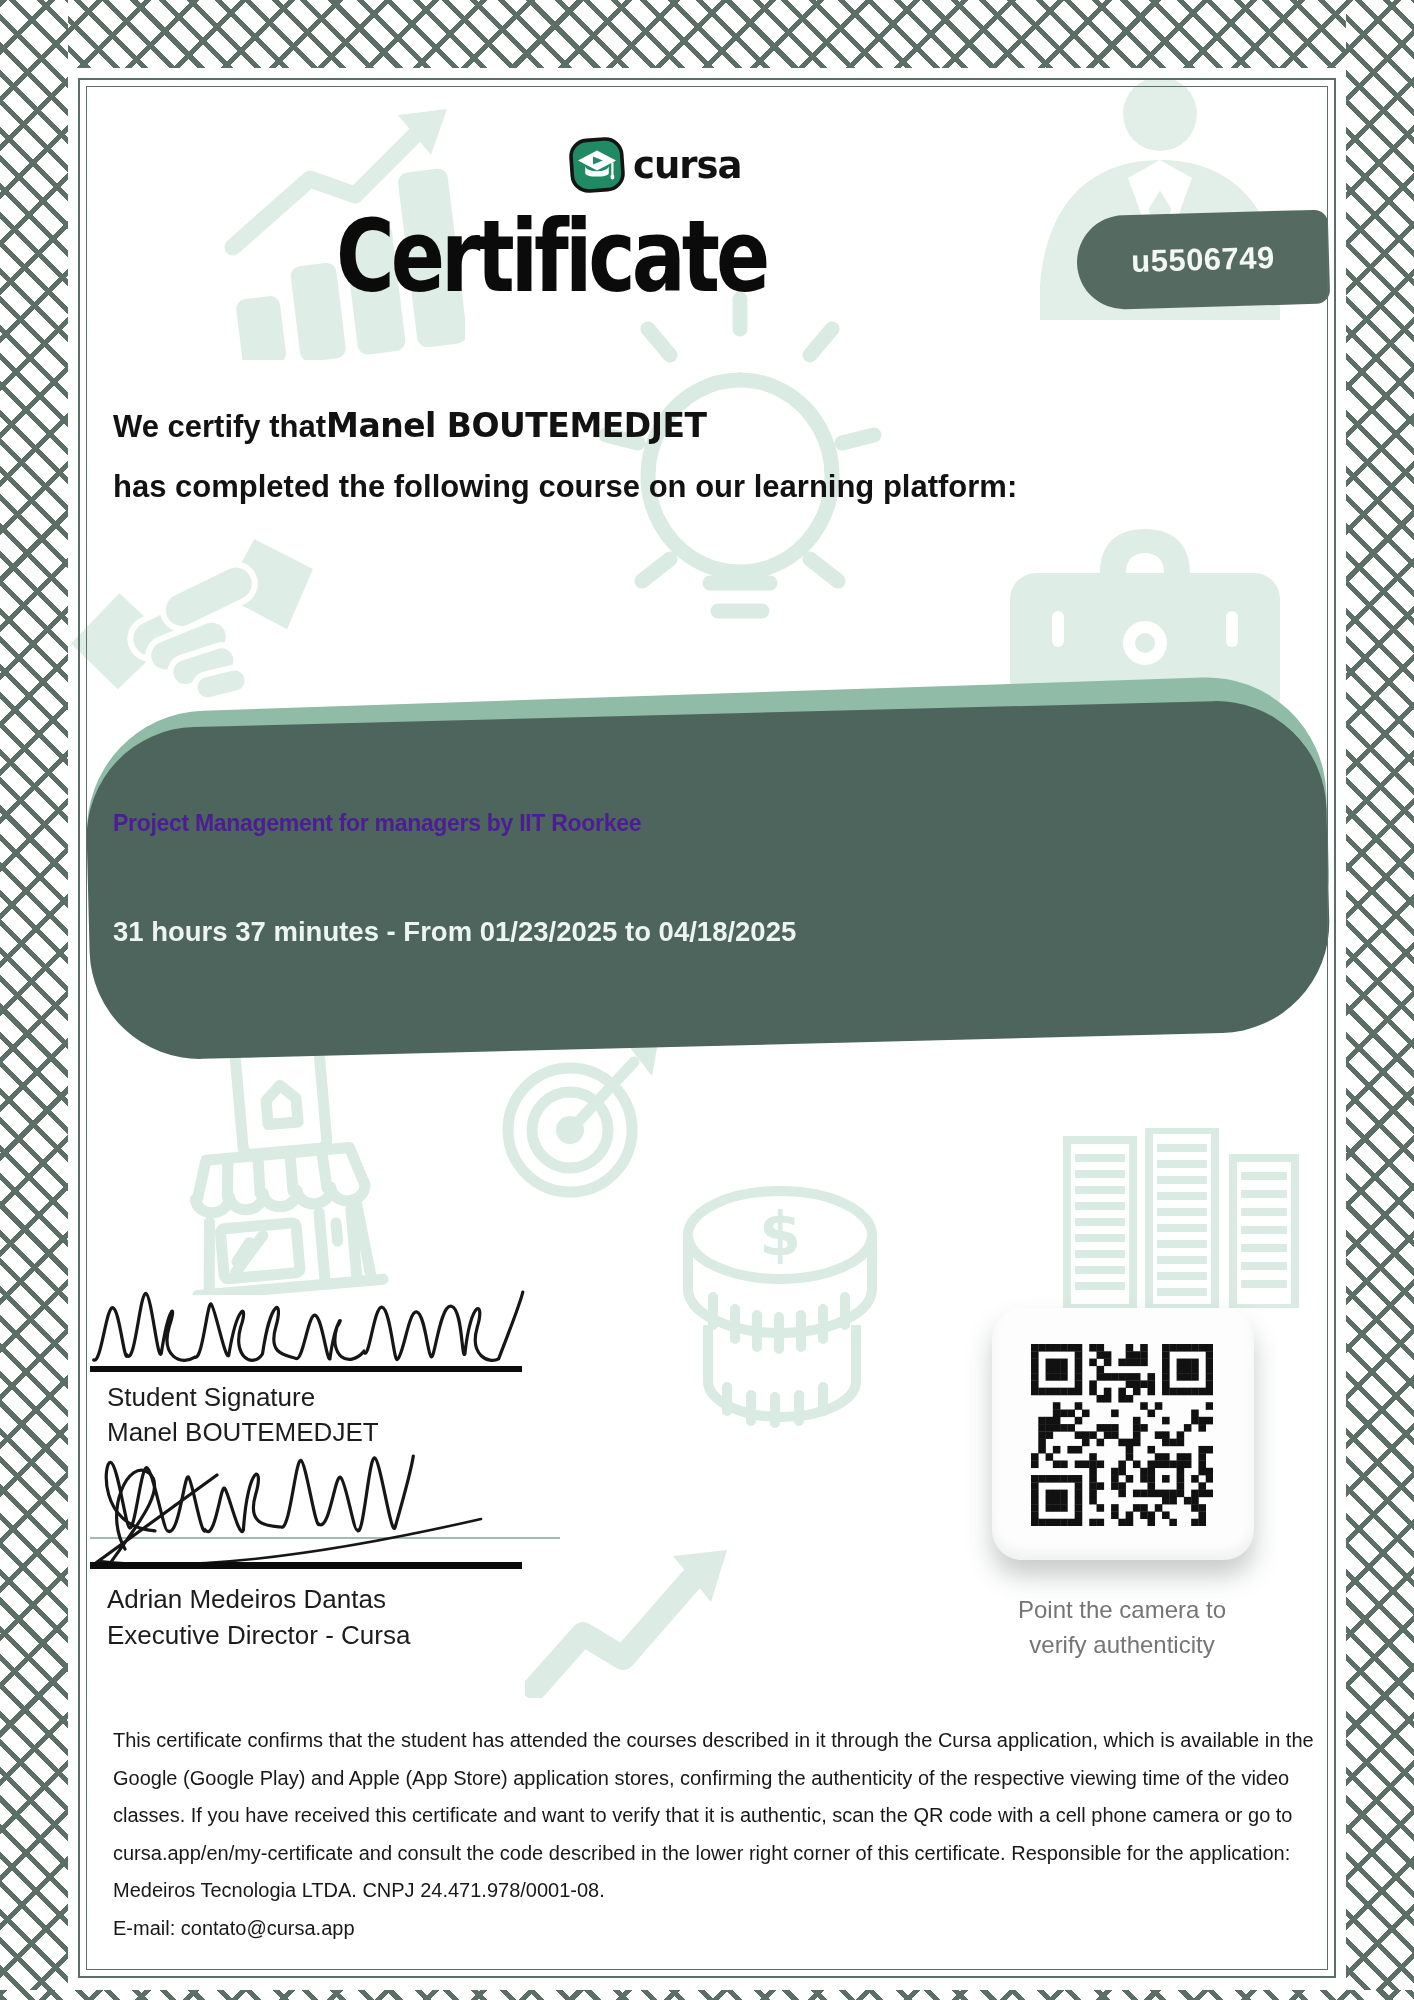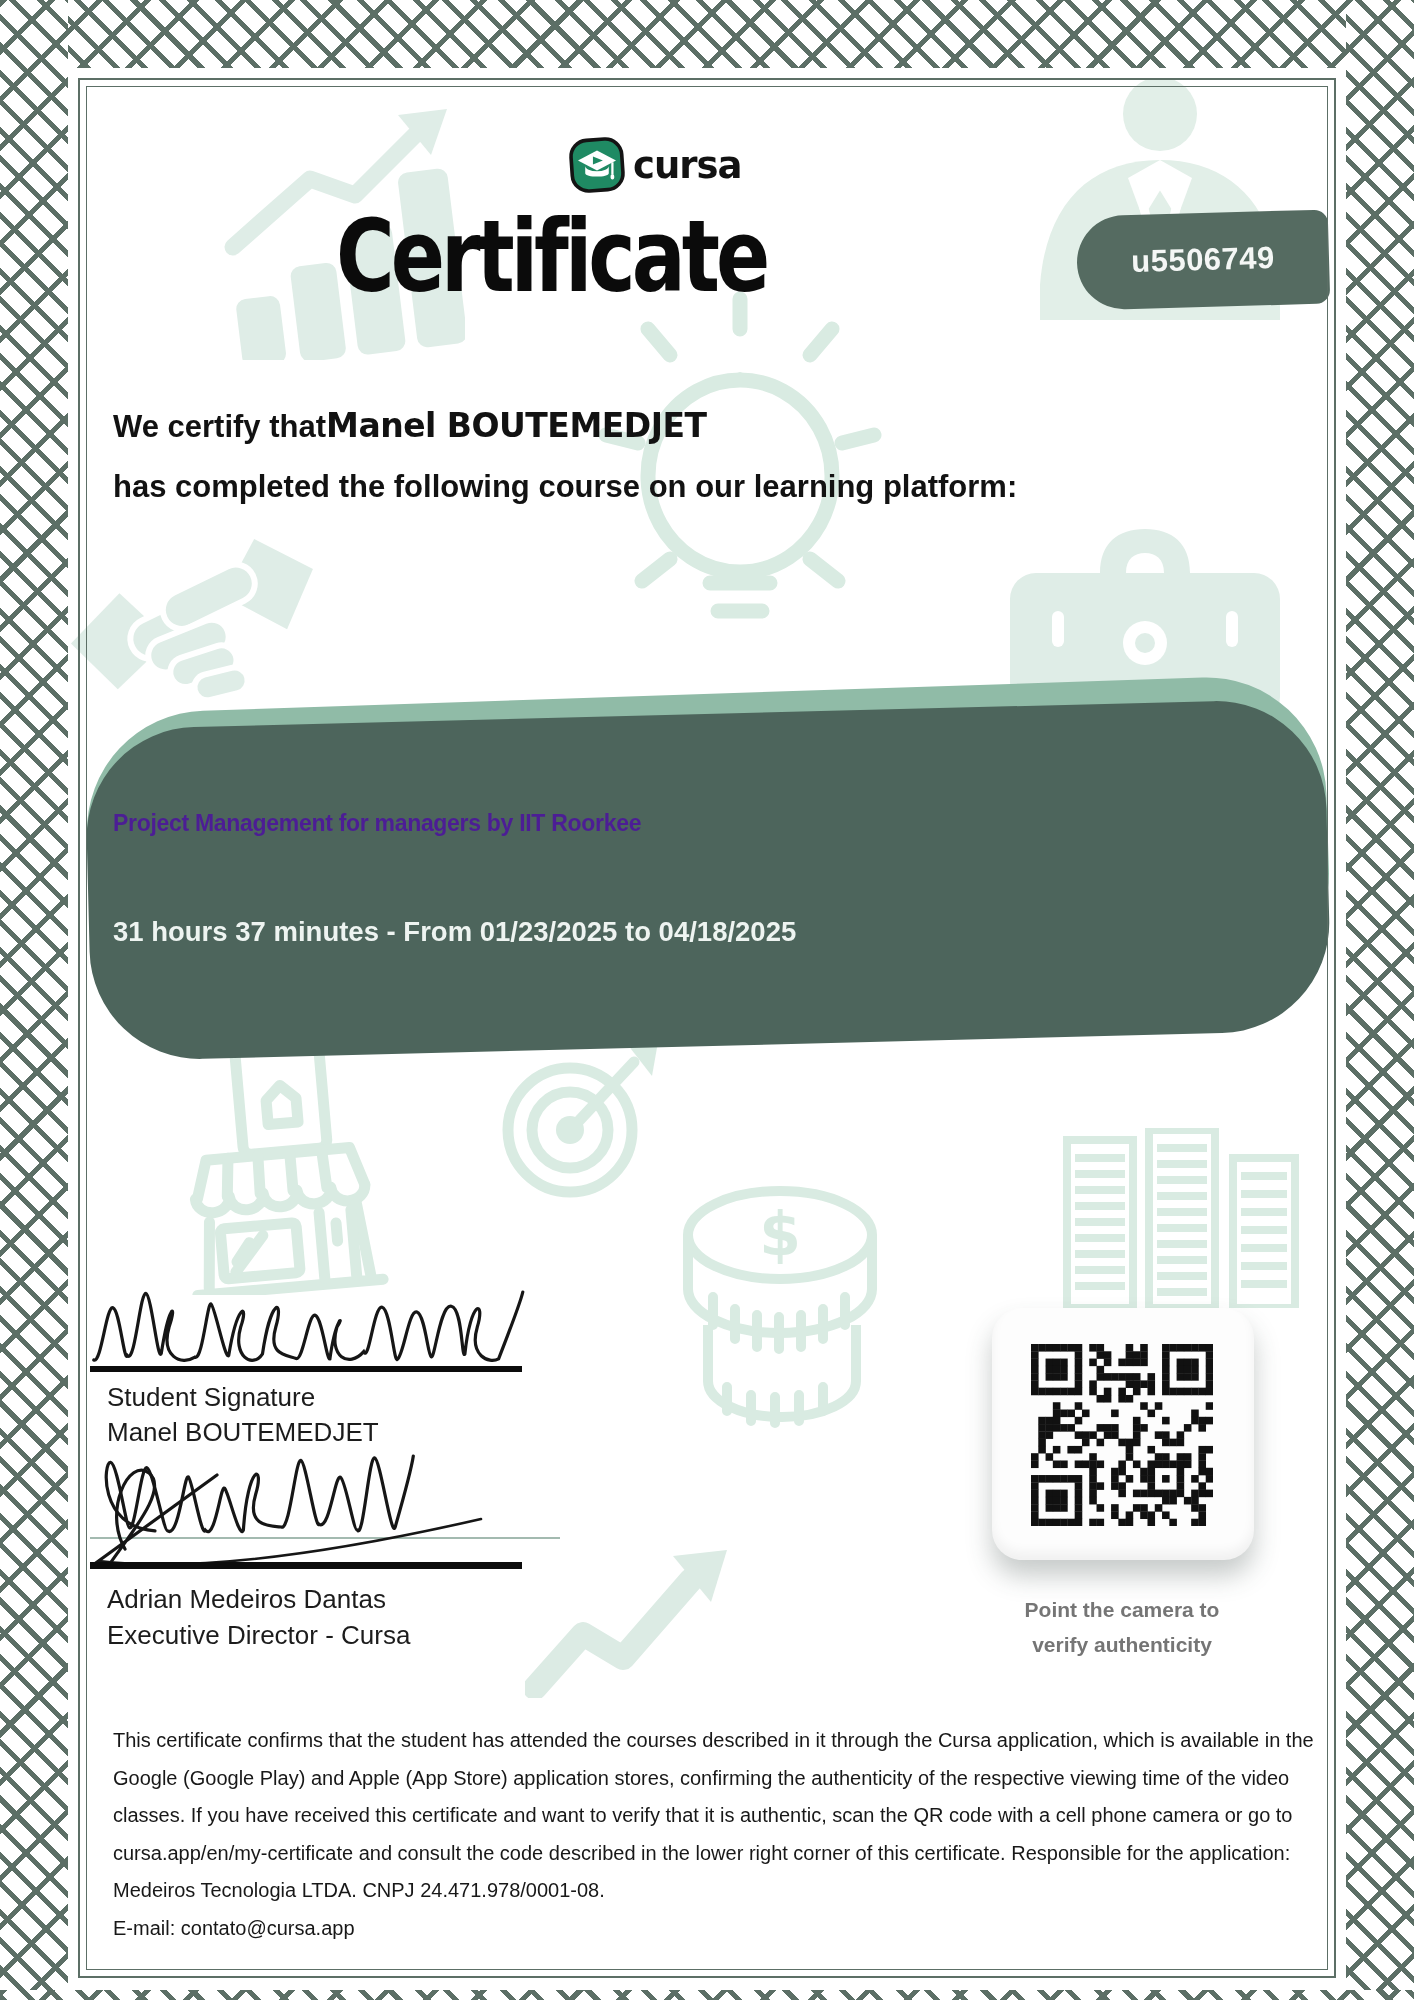--- a/index.html
+++ b/index.html
@@ -49,21 +49,21 @@
   
   .sig-svg{position:absolute;z-index:2;}
   .sig-line{position:absolute;height:6px;background:#0c0c0c;z-index:2;}
   .sig-thin-line{position:absolute;height:2px;background:#a3bab0;z-index:1;}
   .sig-text{position:absolute;font-size:26px;color:#1c1c1c;z-index:2;}
 
   
   .qr-card{position:absolute;left:992px;top:1308px;width:262px;height:252px;background:#fdfdfd;border-radius:30px;
     box-shadow:0 16px 26px rgba(55,70,63,.28), inset 0 -8px 12px rgba(0,0,0,.05);z-index:2;}
   .qr-code{position:absolute;left:1031px;top:1344px;z-index:3;}
-  .qr-caption{position:absolute;left:972px;top:1592px;width:300px;text-align:center;font-size:21px;font-weight:700;
+  .qr-caption{position:absolute;left:972px;top:1592px;width:300px;text-align:center;font-size:24px;font-weight:400;
     color:#757575;line-height:35px;z-index:2;}
 
   
   .footer{position:absolute;left:113px;top:1722px;width:1215px;font-size:20px;line-height:37.5px;color:#181818;z-index:2;}
 </style>
 </head>
 <body>
 
 <div class="page">
 

